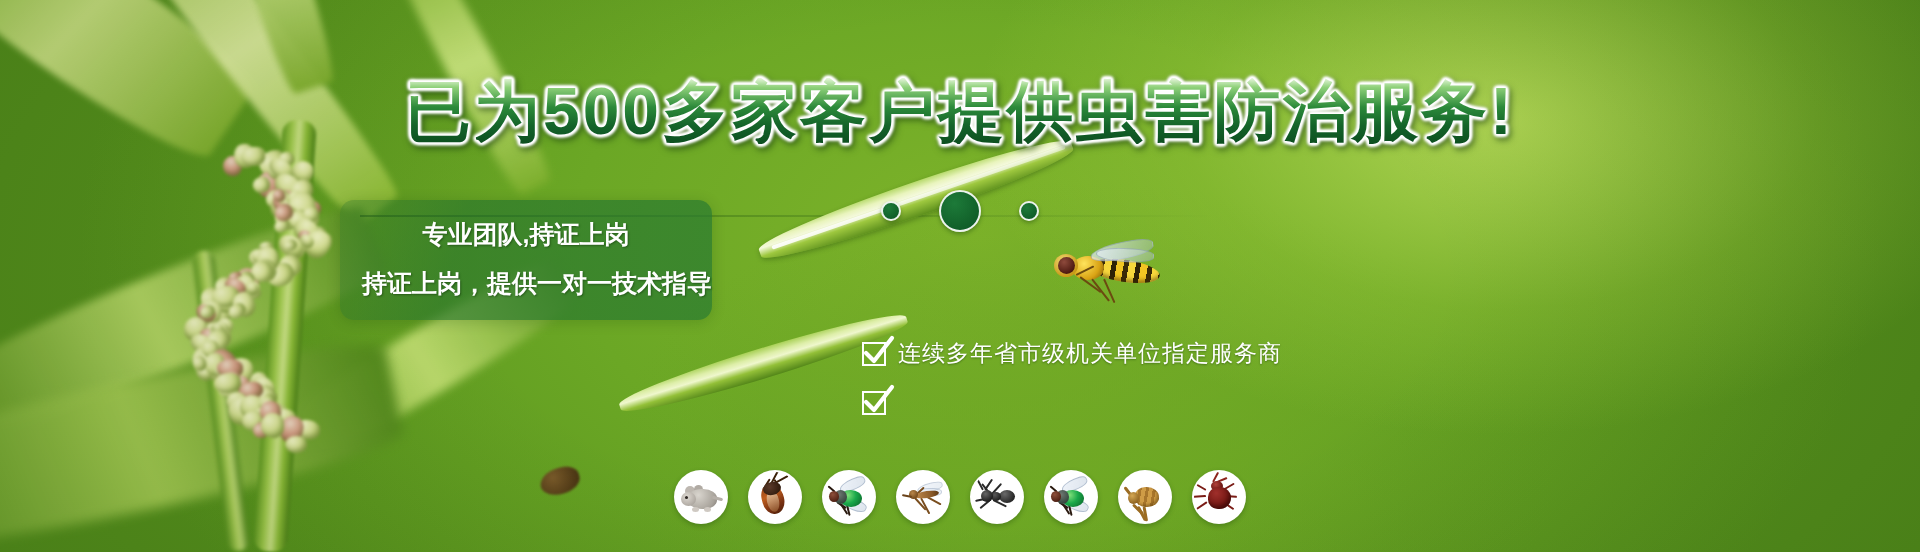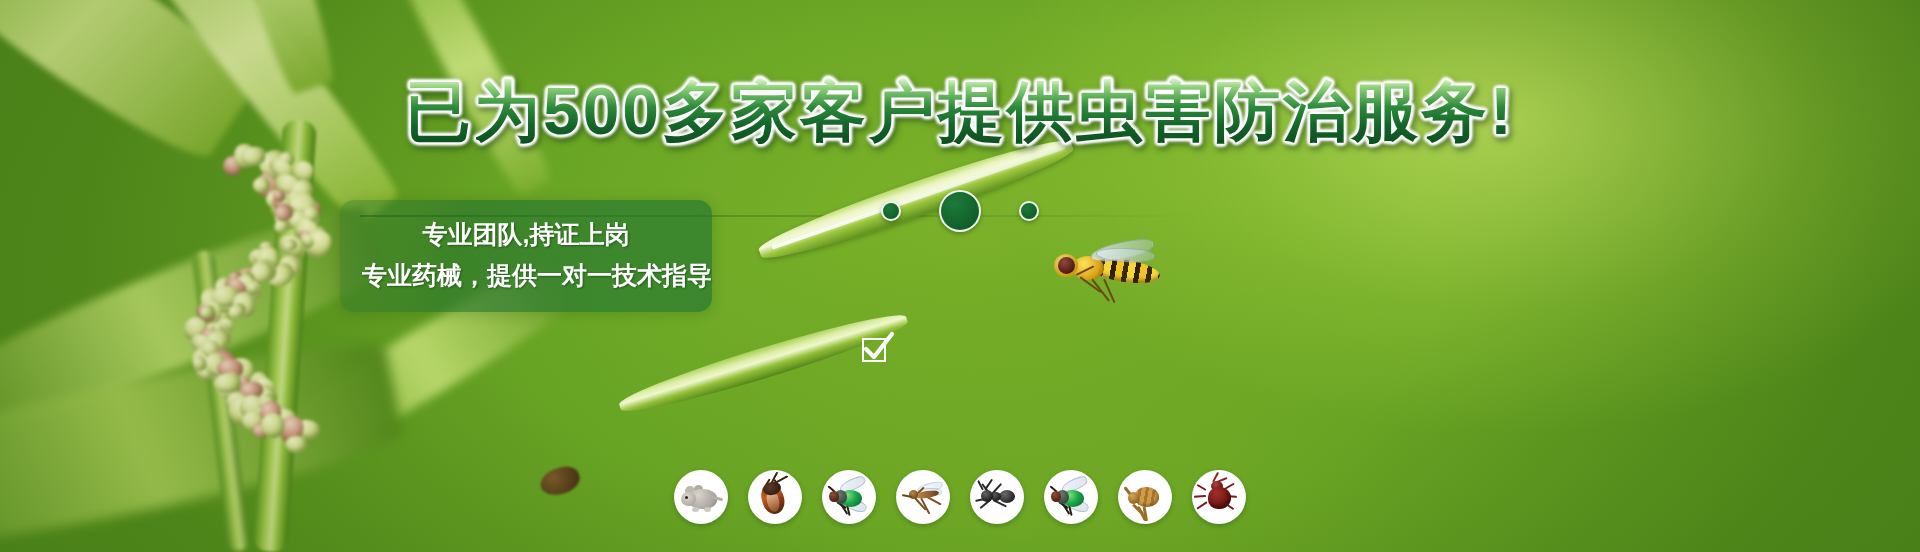--- a/index.html
+++ b/index.html
@@ -245,21 +245,21 @@
     background: linear-gradient(105deg, rgba(40,110,40,0.32) 0%, rgba(33,112,44,0.60) 32%, rgba(40,122,48,0.72) 100%);
     box-shadow: 0 2px 14px rgba(12,50,8,0.18);
   }
   .claims-line {
     color: #ffffff;
     font-weight: 700;
     text-align: center;
     white-space: nowrap;
     text-shadow: 1px 1px 2px rgba(10,40,5,0.45);
   }
-  .claims-line.l1 { font-size: 25px; letter-spacing: 0px; margin-bottom: 8px; }
+  .claims-line.l1 { font-size: 25px; letter-spacing: 0px; margin-bottom: 16px; }
   .claims-line.l2 { font-size: 25px; letter-spacing: 0px; margin-bottom: 16px; }
   .claims-line.l3 { font-size: 25px; letter-spacing: 0px; }
 
   
   .checks {
     position: absolute;
     left: 862px; top: 338px;
     display: flex;
     flex-direction: column;
     gap: 22px;
@@ -570,24 +570,32 @@
   <div class="headline">已为500多家客户提供虫害防治服务!</div>
 
   <div class="dots" id="dots">
       <div class="dot sm"></div>
       <div class="dot lg"></div>
       <div class="dot sm"></div>
     </div>
 
   <div class="claims">
     <div class="claims-line l1">专业团队,持证上岗</div>
-    <div class="claims-line l3">专业药械，提供一对一技术指导</div>
+    <div class="claims-line l3">持证上岗，提供一对一技术指导</div>
   </div>
 
   <div class="checks" id="checks">
+      <div class="check-row">
+        <div class="check-box">
+          <svg width="34" height="34" viewBox="0 0 34 34">
+            <path d="M5 18 L13 26 L31 3" fill="none" stroke="#ffffff" stroke-width="4.2" stroke-linecap="round" stroke-linejoin="round"></path>
+          </svg>
+        </div>
+        <div class="check-label">连续多年省市级机关单位指定服务商</div>
+      </div>
       <div class="check-row">
         <div class="check-box">
           <svg width="34" height="34" viewBox="0 0 34 34">
             <path d="M5 18 L13 26 L31 3" fill="none" stroke="#ffffff" stroke-width="4.2" stroke-linecap="round" stroke-linejoin="round"></path>
           </svg>
         </div>
       </div>
     </div>
 
   <div class="pests" id="pests">

